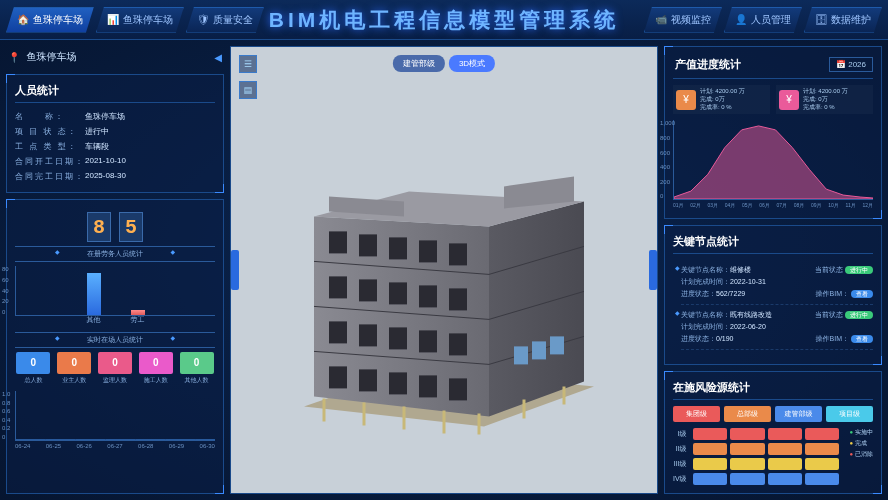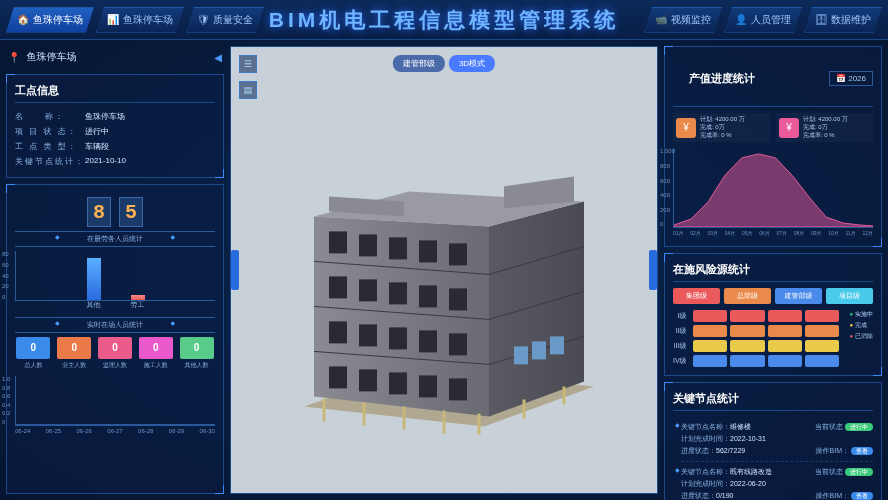--- a/index.html
+++ b/index.html
@@ -166,37 +166,41 @@
 </div>
 
 <div class="main">
   <div class="col left">
     <div class="crumb-bar">
       <span class="pin">📍</span>
       <span>鱼珠停车场</span>
       <span class="back">◀</span>
     </div>
     <div class="panel">
-      <div class="panel-title">工点信息</div>
+      <div class="panel-title">人员统计</div>
       <div id="site-rows">
           <div class="info-row">
             <span class="k">名　　称：</span>
             <span class="v">鱼珠停车场</span>
           </div>
           <div class="info-row">
             <span class="k">项 目 状 态：</span>
             <span class="v">进行中</span>
           </div>
           <div class="info-row">
             <span class="k">工 点 类 型：</span>
             <span class="v">车辆段</span>
           </div>
           <div class="info-row">
-            <span class="k">关键节点统计：</span>
+            <span class="k">合同开工日期：</span>
             <span class="v">2021-10-10</span>
+          </div>
+          <div class="info-row">
+            <span class="k">合同完工日期：</span>
+            <span class="v">2025-08-30</span>
           </div>
         </div>
     </div>
     <div class="panel" style="flex:1">
       <div class="digit-box">
         <div class="digit">8</div>
         <div class="digit">5</div>
       </div>
       <div class="mini-sub">在册劳务人员统计</div>
       <div class="bar-chart">
@@ -338,21 +342,21 @@
             <line x1="250" y1="283" x2="250" y2="302"></line>
             <line x1="290" y1="270" x2="290" y2="288"></line>
           </g>
       </svg>
     </div>
   </div>
 
   <div class="col right">
     <div class="panel">
       <div style="display:flex;align-items:center;justify-content:space-between;border-bottom:1px solid #1a4a8a;padding-bottom:4px;margin-bottom:6px">
-        <span class="panel-title" style="border:none;margin:16px;padding:0">产值进度统计</span>
+        <span class="panel-title" style="border:none;margin:2px;padding:0">产值进度统计</span>
         <span class="year-sel">📅 <span>2026</span></span>
       </div>
       <div class="kpi-row">
         <div class="kpi o">
             <div class="ic">¥</div>
             <div class="tx">
               <div>计划: 4200.00 万</div>
               <div>完成: 0万</div>
               <div>完成率: 0 %</div>
             </div>
@@ -387,20 +391,51 @@
           <span>05月</span>
           <span>06月</span>
           <span>07月</span>
           <span>08月</span>
           <span>09月</span>
           <span>10月</span>
           <span>11月</span>
           <span>12月</span>
         </div>
     </div>
+    <div class="panel" style="flex:1">
+      <div class="panel-title">关键节点统计</div>
+      <div id="milestone-list" style="padding-left:8px">
+          <div class="node-item">
+    <div class="row">
+              <span><span class="lbl">关键节点名称：</span><span class="val">维修楼</span></span>
+              <span><span class="lbl">当前状态</span> <span class="badge g">进行中</span></span>
+            </div>
+    <div class="row">
+              <span><span class="lbl">计划完成时间：</span><span class="val">2022-10-31</span></span>
+            </div>
+    <div class="row">
+              <span><span class="lbl">进度状态：</span><span class="val">562/7229</span></span>
+              <span><span class="lbl">操作BIM：</span> <span class="badge b">查看</span></span>
+            </div>
+  </div>
+          <div class="node-item">
+    <div class="row">
+              <span><span class="lbl">关键节点名称：</span><span class="val">既有线路改造</span></span>
+              <span><span class="lbl">当前状态</span> <span class="badge g">进行中</span></span>
+            </div>
+    <div class="row">
+              <span><span class="lbl">计划完成时间：</span><span class="val">2022-06-20</span></span>
+            </div>
+    <div class="row">
+              <span><span class="lbl">进度状态：</span><span class="val">0/190</span></span>
+              <span><span class="lbl">操作BIM：</span> <span class="badge b">查看</span></span>
+            </div>
+  </div>
+        </div>
+    </div>
     <div class="panel">
       <div class="panel-title">在施风险源统计</div>
       <div class="risk-tabs" id="risk-tabs">
           <div class="risk-tab rt0">集团级</div>
           <div class="risk-tab rt1">总部级</div>
           <div class="risk-tab rt2">建管部级</div>
           <div class="risk-tab rt3">项目级</div>
         </div>
       <div class="risk-grid">
         <div class="risk-lvls" id="risk-lvls">
@@ -435,45 +470,14 @@
               <div class="risk-cell"></div>
             </div>
           </div>
         <div class="risk-legend" id="risk-legend">
             <span class="lg0">实施中</span>
             <span class="lg1">完成</span>
             <span class="lg2">已消除</span>
           </div>
       </div>
     </div>
-    <div class="panel" style="flex:1">
-      <div class="panel-title">关键节点统计</div>
-      <div id="milestone-list" style="padding-left:8px">
-          <div class="node-item">
-    <div class="row">
-              <span><span class="lbl">关键节点名称：</span><span class="val">维修楼</span></span>
-              <span><span class="lbl">当前状态</span> <span class="badge g">进行中</span></span>
-            </div>
-    <div class="row">
-              <span><span class="lbl">计划完成时间：</span><span class="val">2022-10-31</span></span>
-            </div>
-    <div class="row">
-              <span><span class="lbl">进度状态：</span><span class="val">562/7229</span></span>
-              <span><span class="lbl">操作BIM：</span> <span class="badge b">查看</span></span>
-            </div>
-  </div>
-          <div class="node-item">
-    <div class="row">
-              <span><span class="lbl">关键节点名称：</span><span class="val">既有线路改造</span></span>
-              <span><span class="lbl">当前状态</span> <span class="badge g">进行中</span></span>
-            </div>
-    <div class="row">
-              <span><span class="lbl">计划完成时间：</span><span class="val">2022-06-20</span></span>
-            </div>
-    <div class="row">
-              <span><span class="lbl">进度状态：</span><span class="val">0/190</span></span>
-              <span><span class="lbl">操作BIM：</span> <span class="badge b">查看</span></span>
-            </div>
-  </div>
-        </div>
-    </div>
   </div>
 </div>
 
 </body></html>

